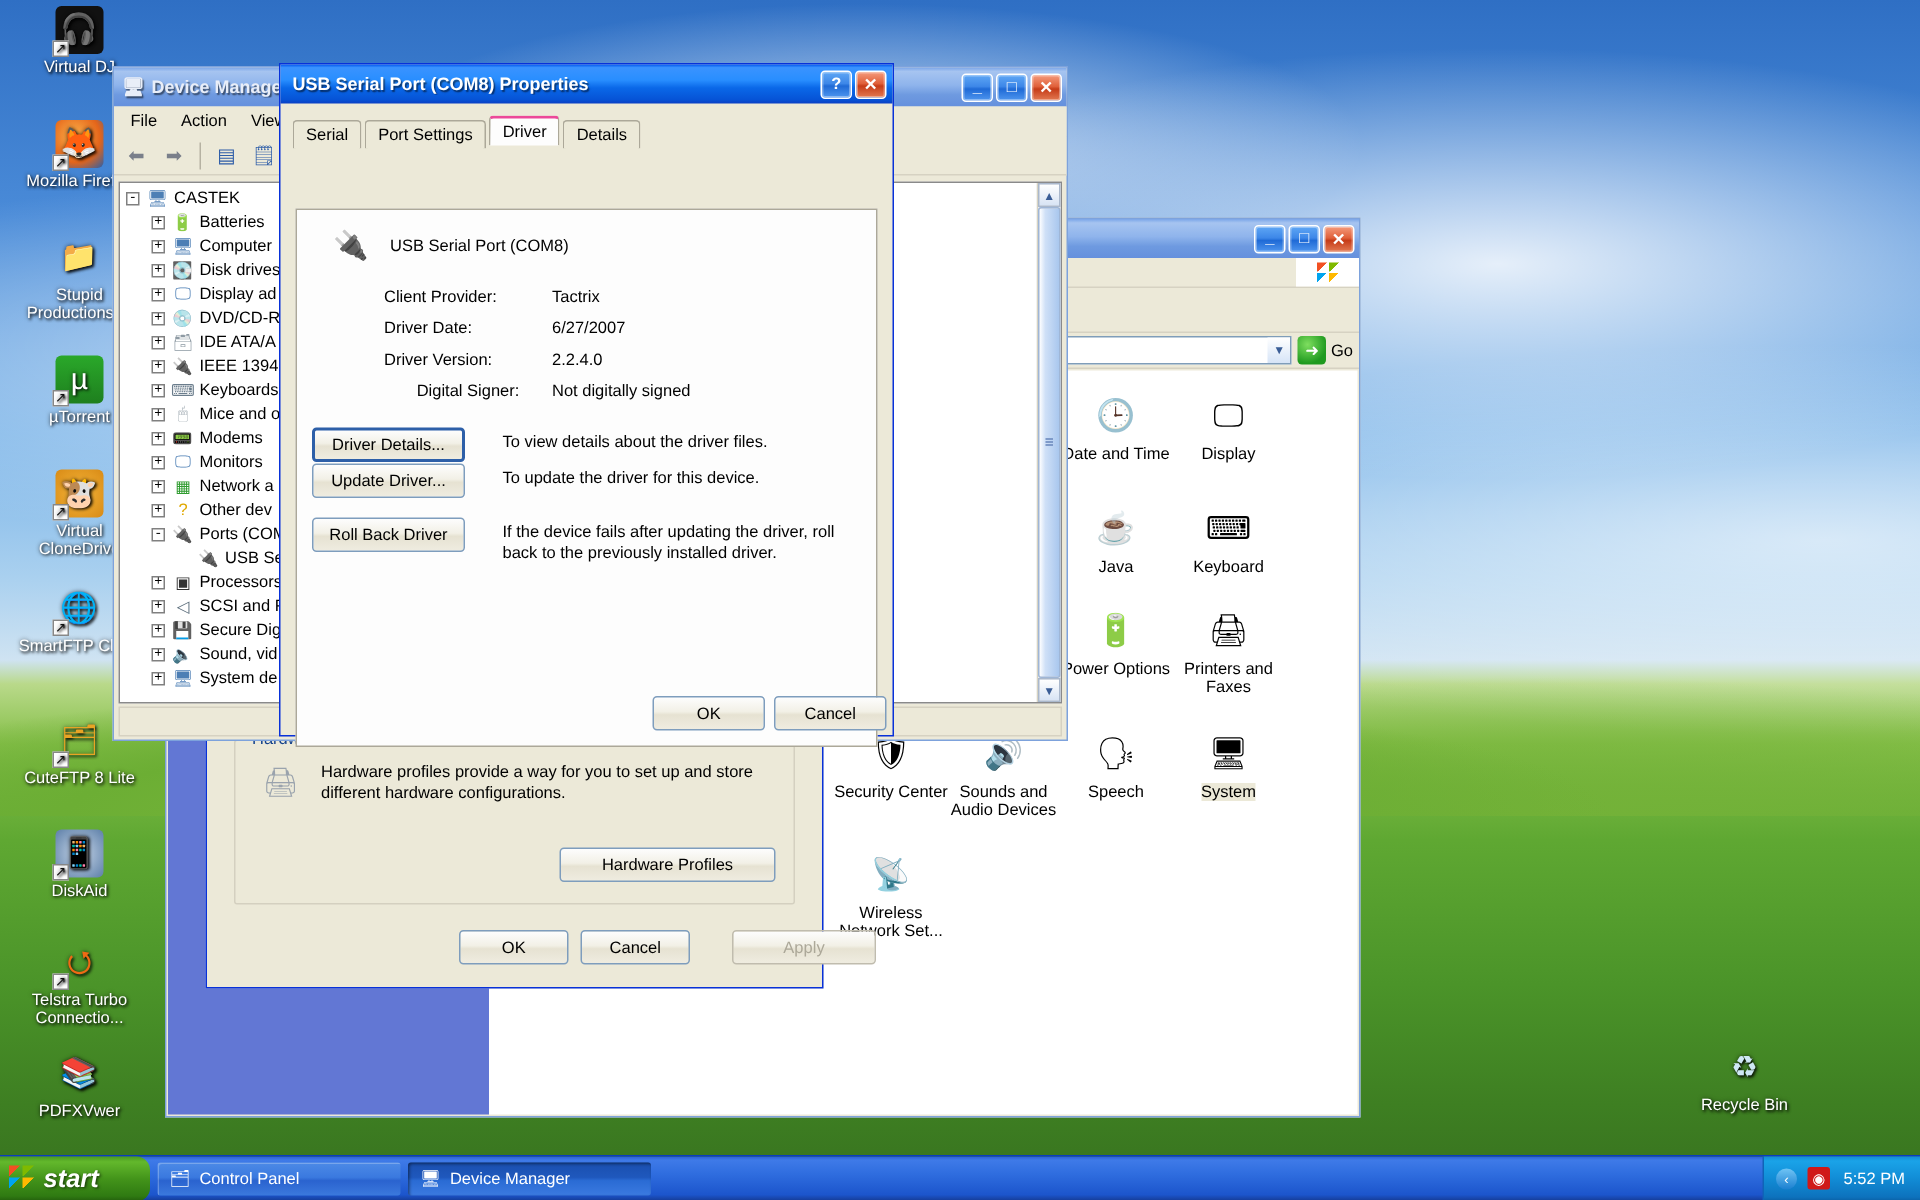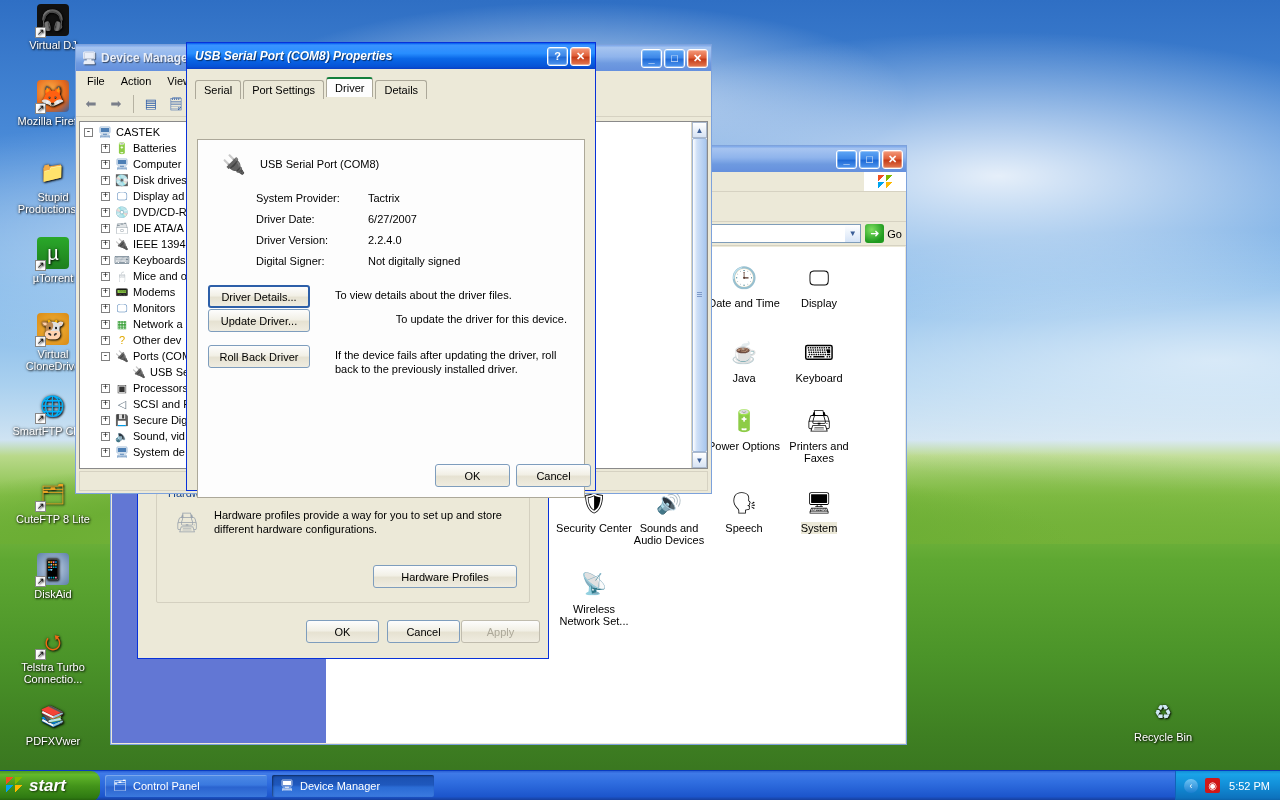--- a/index.html
+++ b/index.html
@@ -93,21 +93,21 @@
   .tico { width:16px; height:14px; margin-right:3px; flex:0 0 16px;
           display:flex; align-items:center; justify-content:center; font-size:11px; }
 
   
   .tabstrip { display:flex; align-items:flex-end; height:21px; padding-left:8px; gap:2px; }
   .tab {
     padding:3px 8px 3px; font-size:11px; background:#ece9d8;
     border:1px solid #aca899; border-bottom:none; border-radius:3px 3px 0 0;
     position:relative; top:2px;
   }
-  .tab.active { background:#fdfdfd; border-top:2px solid #15803d; top:0; padding-top:3px; font-weight:normal; z-index:2; }
+  .tab.active { background:#fdfdfd; border-top:2px solid #ec4899; top:0; padding-top:3px; font-weight:normal; z-index:2; }
   .panel { background:#fdfdfd; border:1px solid #aca899; }
 
   .btn {
     background:linear-gradient(to bottom,#fdfdfd 0%,#f2f0e6 45%,#e6e2d2 55%,#efece0 100%);
     border:1px solid #7e9dbd; border-radius:3px; font-size:11px; color:#000;
     display:flex; align-items:center; justify-content:center; cursor:default;
   }
   .btn.dis { color:#acA899; border-color:#c0bcae; }
   .btn.default { border:2px solid #2d5fa8; }
 
@@ -285,21 +285,21 @@
 
     <div style="position:absolute;left:14px;top:14px;width:32px;height:28px;display:flex;align-items:center;justify-content:center;font-size:19px;color:#9aa3ad;">🖨</div>
 
     <div style="position:absolute;left:57px;top:14px;right:14px;font-size:11px;line-height:14px;color:#000;">Hardware profiles provide a way for you to set up and store different hardware configurations.</div>
 
     <div class="btn" style="position:absolute;right:12px;bottom:14px;width:144px;height:23px;">Hardware Profiles</div>
   </div>
 
   <div class="btn" style="position:absolute;left:168px;bottom:15px;width:73px;height:23px;">OK</div>
   <div class="btn" style="position:absolute;left:249px;bottom:15px;width:73px;height:23px;">Cancel</div>
-  <div class="btn dis" style="position:absolute;left:323px;bottom:15px;width:79px;height:23px;">Apply</div>
+  <div class="btn dis" style="position:absolute;left:350px;bottom:15px;width:96px;height:23px;">Apply</div>
 </div>
 
 <div class="xpwin inactive" id="devmgr" style="left:75px; top:44px; width:637px; height:450px; border-color:#7da2dc;">
   <div class="tbar">
     <div class="ticon" style="display:flex;align-items:center;justify-content:center;font-size:12px;">🖥</div>
     <div class="ttxt">Device Manager</div>
     <div class="btns">
       <div class="tbtn">_</div>
       <div class="tbtn">□</div>
       <div class="tbtn close">✕</div>
@@ -436,21 +436,21 @@
       <div class="sthumb" style="flex:1 1 auto;margin:0;"></div>
       <div class="sbtn">▼</div>
     </div>
   </div>
 
   <div style="position:absolute;left:3px;right:3px;bottom:2px;height:20px;background:#ece9d8;border:1px solid #d6d2c2;"></div>
 </div>
 
 <div class="xpwin" id="usbprops" style="left:186px; top:42px; width:410px; height:449px;">
   <div class="tbar" style="padding-right:4px;">
-    <div class="ttxt" style="padding-left:3px;font-style:italic;">USB Serial Port (COM8) Properties</div>
+    <div class="ttxt" style="padding-left:3px;">USB Serial Port (COM8) Properties</div>
     <div class="btns">
       <div class="tbtn help">?</div>
       <div class="tbtn close">✕</div>
     </div>
   </div>
 
   <div class="tabstrip" id="pd-tabs" style="margin-top:7px;">
       <div class="tab">Serial</div>
       <div class="tab">Port Settings</div>
       <div class="tab active">Driver</div>
@@ -459,45 +459,45 @@
 
   <div class="panel" style="position:absolute;left:10px;top:96px;right:10px;height:359px;">
 
     <div style="display:flex;align-items:center;gap:12px;padding:10px 0 0 22px;">
       <span style="width:28px;height:28px;display:flex;align-items:center;justify-content:center;font-size:19px;color:#9aa3ad;">🔌</span>
       <span style="font-size:11px;">USB Serial Port (COM8)</span>
     </div>
 
     <div id="pd-fields" style="margin:14px 0 0 58px;">
         <div style="display: flex; margin-bottom: 9px; font-size: 11px;">
-          <span style="width:112px;flex:0 0 112px;">System Provider:</span>
+          <span style="width:112px;flex:0 0 112px;">Client Provider:</span>
           <span>Tactrix</span>
         </div>
         <div style="display: flex; margin-bottom: 9px; font-size: 11px;">
           <span style="width:112px;flex:0 0 112px;">Driver Date:</span>
           <span>6/27/2007</span>
         </div>
         <div style="display: flex; margin-bottom: 9px; font-size: 11px;">
           <span style="width:112px;flex:0 0 112px;">Driver Version:</span>
           <span>2.2.4.0</span>
         </div>
         <div style="display: flex; margin-bottom: 9px; font-size: 11px;">
-          <span style="width:112px;flex:0 0 112px;">Digital Signer:</span>
+          <span style="width:112px;flex:0 0 112px;text-align:center;">Digital Signer:</span>
           <span>Not digitally signed</span>
         </div>
       </div>
 
     <div id="pd-actions" style="margin:18px 0 0 10px;">
         <div style="display: flex; align-items: flex-start; margin-bottom: 1px;">
           <div class="btn default" style="width:102px;flex:0 0 102px;height:23px;">Driver Details...</div>
           <div style="margin-left:25px;font-size:11px;line-height:14px;width:232px;padding-top:3px;">To view details about the driver files.</div>
         </div>
         <div style="display: flex; align-items: flex-start; margin-bottom: 13px;">
           <div class="btn" style="width:102px;flex:0 0 102px;height:23px;text-align:center;">Update Driver...</div>
-          <div style="margin-left:25px;font-size:11px;line-height:14px;width:232px;padding-top:3px;text-align:right;">To update the driver for this device.</div>
+          <div style="margin-left:25px;font-size:11px;line-height:14px;width:232px;padding-top:3px;">To update the driver for this device.</div>
         </div>
         <div style="display: flex; align-items: flex-start; margin-bottom: 13px;">
           <div class="btn" style="width:102px;flex:0 0 102px;height:23px;">Roll Back Driver</div>
           <div style="margin-left:25px;font-size:11px;line-height:14px;width:232px;padding-top:3px;">If the device fails after updating the driver, roll back to the previously installed driver.</div>
         </div>
       </div>
   </div>
 
   <div class="btn" style="position:absolute;left:248px;top:421px;width:75px;height:23px;">OK</div>
   <div class="btn" style="position:absolute;left:329px;top:421px;width:75px;height:23px;">Cancel</div>

